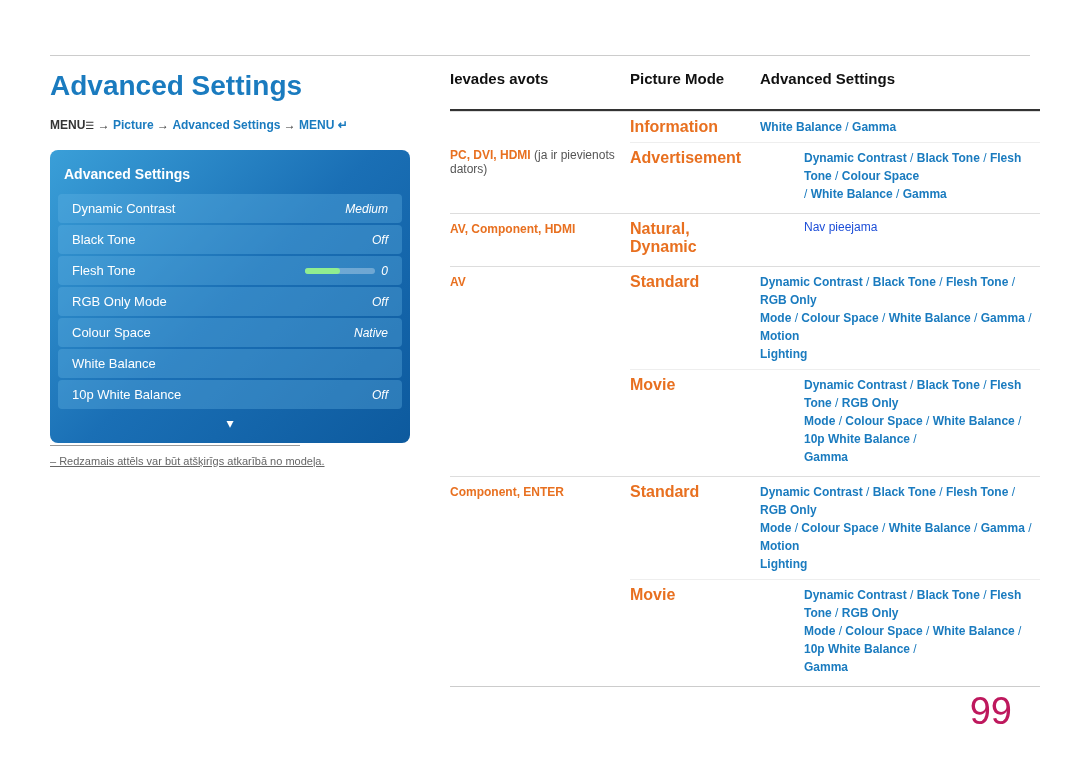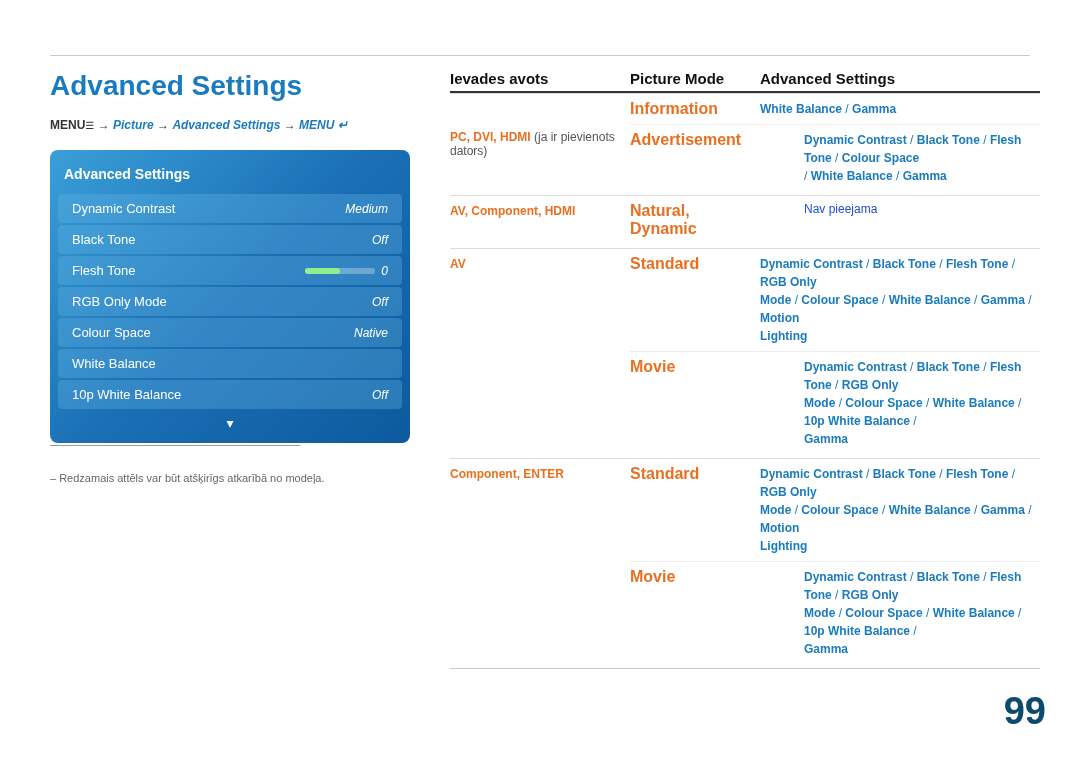--- a/index.html
+++ b/index.html
@@ -37,21 +37,21 @@
       font-weight: bold;
       color: #1a7bbf;
       margin-bottom: 16px;
     }
 
     .breadcrumb {
       font-size: 12px;
       color: #333;
       margin-bottom: 18px;
     }
-    .breadcrumb .highlight { color: #1a7bbf; font-weight: bold; font-style: italic; }
+    .breadcrumb .highlight { color: #1a7bbf; font-weight: bold; }
 
     .settings-box {
       background: linear-gradient(135deg, #3a9fd8 0%, #1a6fb5 50%, #0d5a9e 100%);
       border-radius: 8px;
       padding: 10px 0 10px 0;
       overflow: hidden;
     }
 
     .settings-box-title {
       color: white;
@@ -115,39 +115,40 @@
       position: absolute;
       top: 445px;
       left: 50px;
       width: 250px;
       height: 1px;
       background: #999;
     }
 
     .footnote {
       position: absolute;
-      top: 472px;
+      top: 455px;
       left: 50px;
       font-size: 11px;
       color: #666;
+      text-decoration: underline;
     }
 
     
     .right-panel {
       position: absolute;
       top: 70px;
       left: 450px;
       right: 40px;
     }
 
     .table-header {
       display: grid;
       grid-template-columns: 180px 130px 1fr;
       border-bottom: 2px solid #333;
-      padding-bottom: 4px;
+      padding-bottom: 22px;
       margin-bottom: 0;
     }
 
     .table-header-cell {
       font-size: 15px;
       font-weight: bold;
       color: #111;
     }
 
     .picture-mode {
@@ -212,24 +213,24 @@
     }
 
     .outer-group:first-child {
       border-top: none;
     }
 
     
     .page-number {
       position: absolute;
       bottom: 30px;
-      right: 34px;
+      right: 68px;
       font-size: 38px;
-      color: #0c4a6e;
-      font-weight: 700;
+      color: #be185d;
+      font-weight: 400;
     }
   </style>
 </head>
 <body>
 
 <div class="top-line"></div>
 
 <div class="left-panel">
   <h1 class="page-title">Advanced Settings</h1>
 

